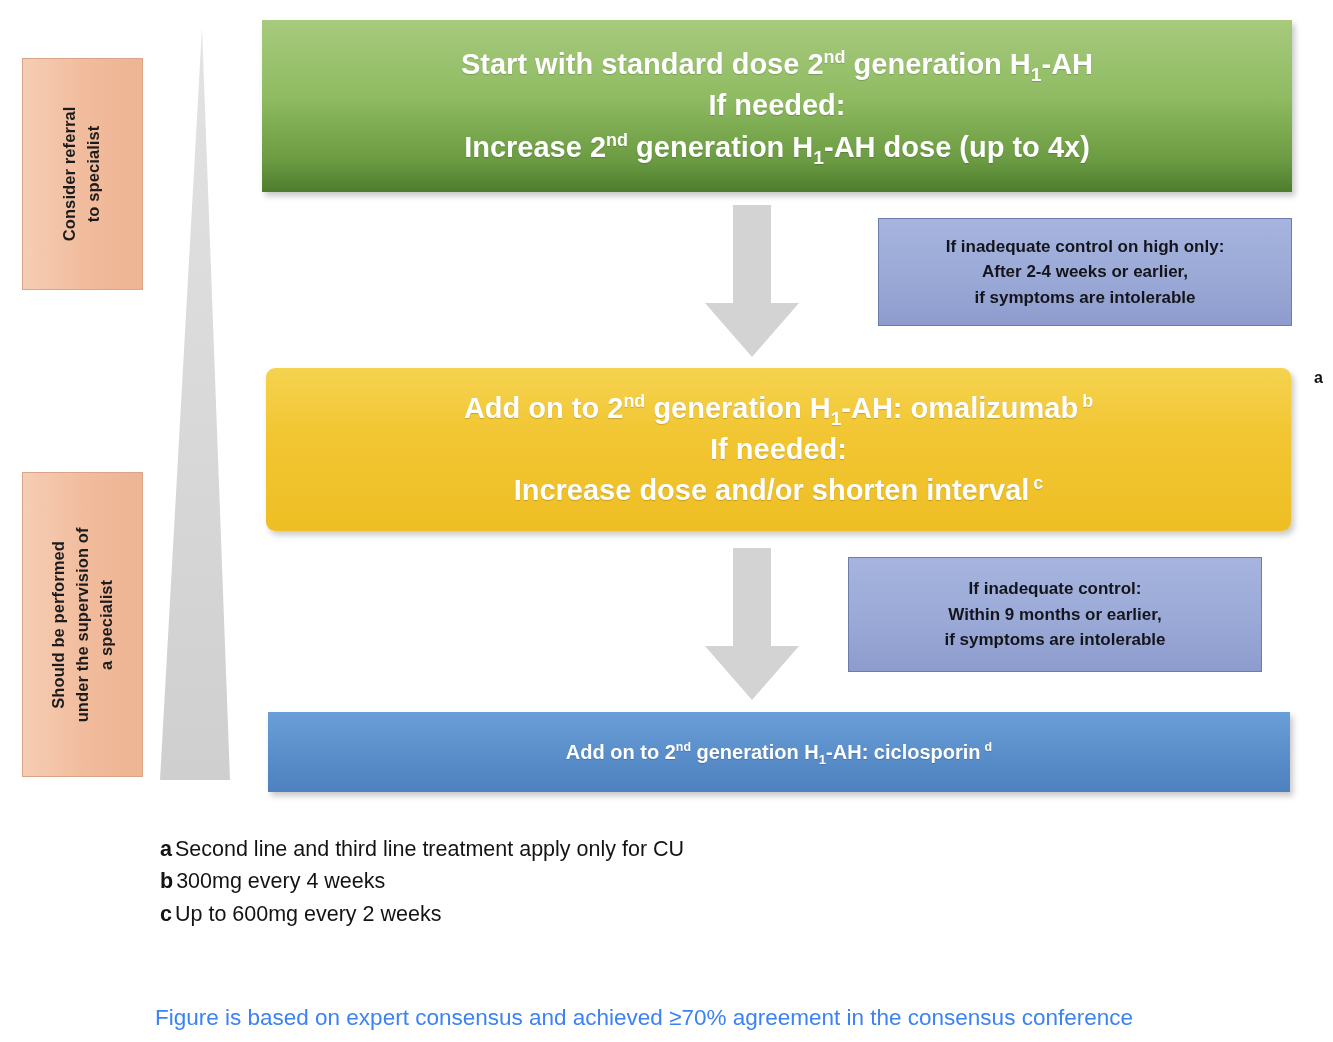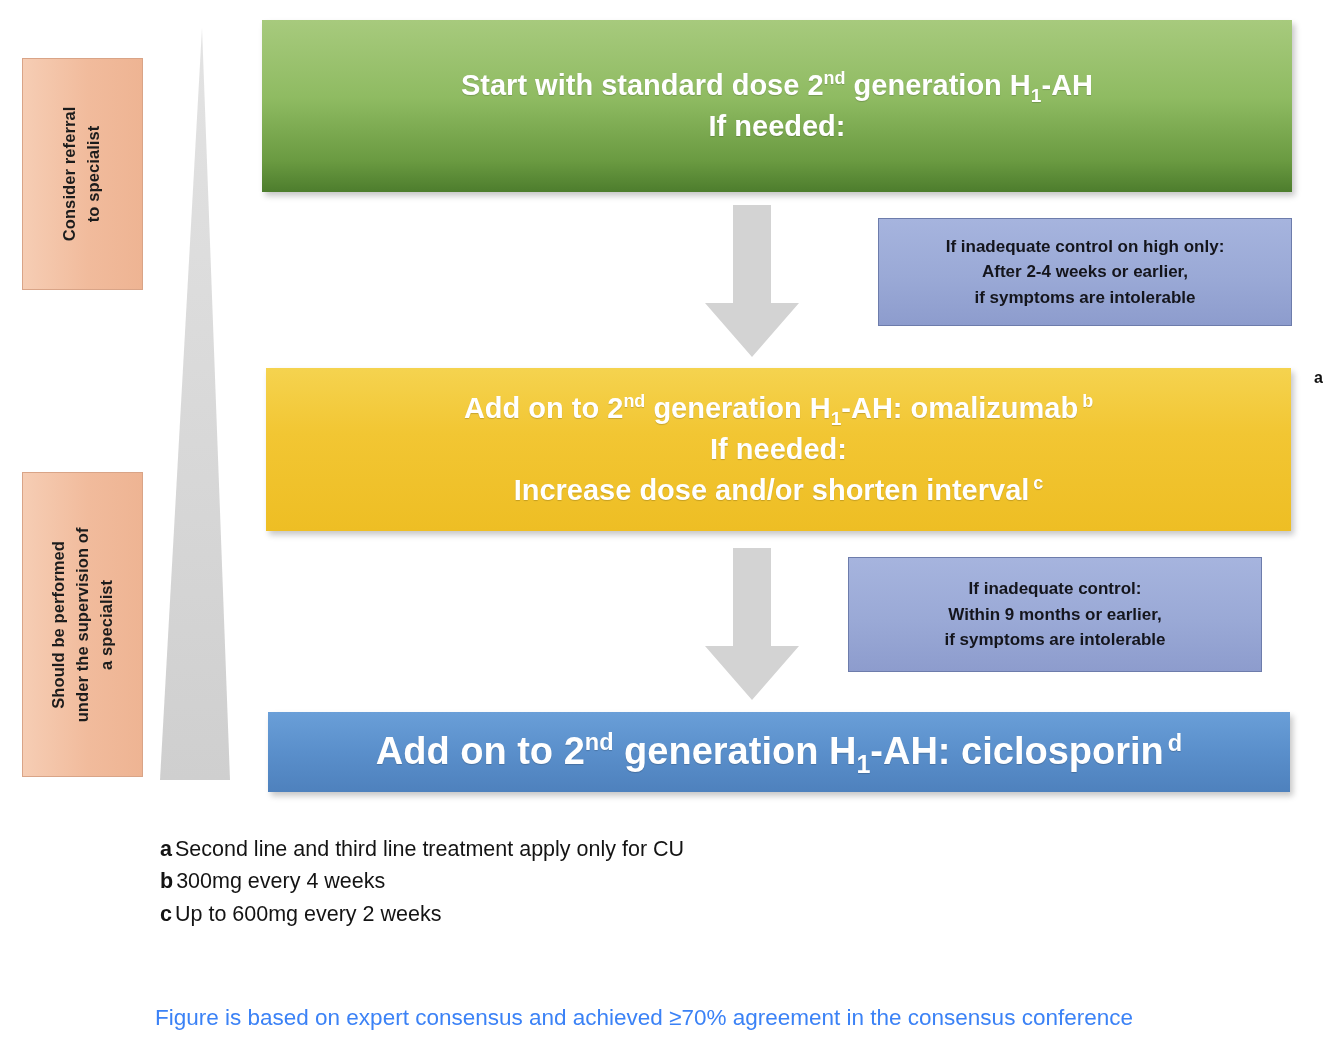--- a/index.html
+++ b/index.html
@@ -76,25 +76,26 @@
     left: 262px; top: 20px; width: 1030px; height: 172px;
     background: linear-gradient(to bottom, #a7ca7d 0%, #8fbb62 45%, #6a9a41 82%, #4d7d2d 100%);
     font-size: 29px;
     line-height: 1.42;
   }
   #step-box-second-line {
     left: 266px; top: 368px; width: 1025px; height: 163px;
     background: linear-gradient(to bottom, #f5d34f 0%, #f2c633 40%, #eebe24 100%);
     font-size: 29px;
     line-height: 1.42;
+    border-radius: 9px;
   }
   #step-box-third-line {
     left: 268px; top: 712px; width: 1022px; height: 80px;
     background: linear-gradient(to bottom, #6a9fd8 0%, #5a8fcb 50%, #4e81bd 100%);
-    font-size: 38px;
+    font-size: 20px;
     line-height: 1.4;
     text-align: right;
   }
   .sup {
     font-size: .62em;
     vertical-align: super;
     line-height: 0;
   }
   .sub {
     font-size: .66em;
@@ -203,20 +204,21 @@
     <div class="vtext">
       <span class="ln">Should be performed</span>
       <span class="ln">under the supervision of</span>
       <span class="ln">a specialist</span>
     </div>
   </div>
 
   <div class="step-box" id="step-box-first-line">
     <span class="line"><span>Start with standard dose 2</span><span class="sup">nd</span><span> generation H</span><span class="sub">1</span><span>-AH</span></span>
     <span class="line"><span>If needed:</span></span>
+    <span class="line"><span>Increase 2</span><span class="sup">nd</span><span> generation H</span><span class="sub">1</span><span>-AH dose (up to 4x)</span></span>
   </div>
 
   <div class="flow-arrow" id="flow-arrow-1">
     <svg width="100" height="152" viewBox="0 0 100 152" xmlns="http://www.w3.org/2000/svg">
       <polygon points="31,0 69,0 69,98 97,98 50,152 3,98 31,98" fill="#d3d3d3"></polygon>
     </svg>
   </div>
 
   <div class="condition-box" id="condition-box-1">
     <span class="line">If inadequate control on high only:</span>

